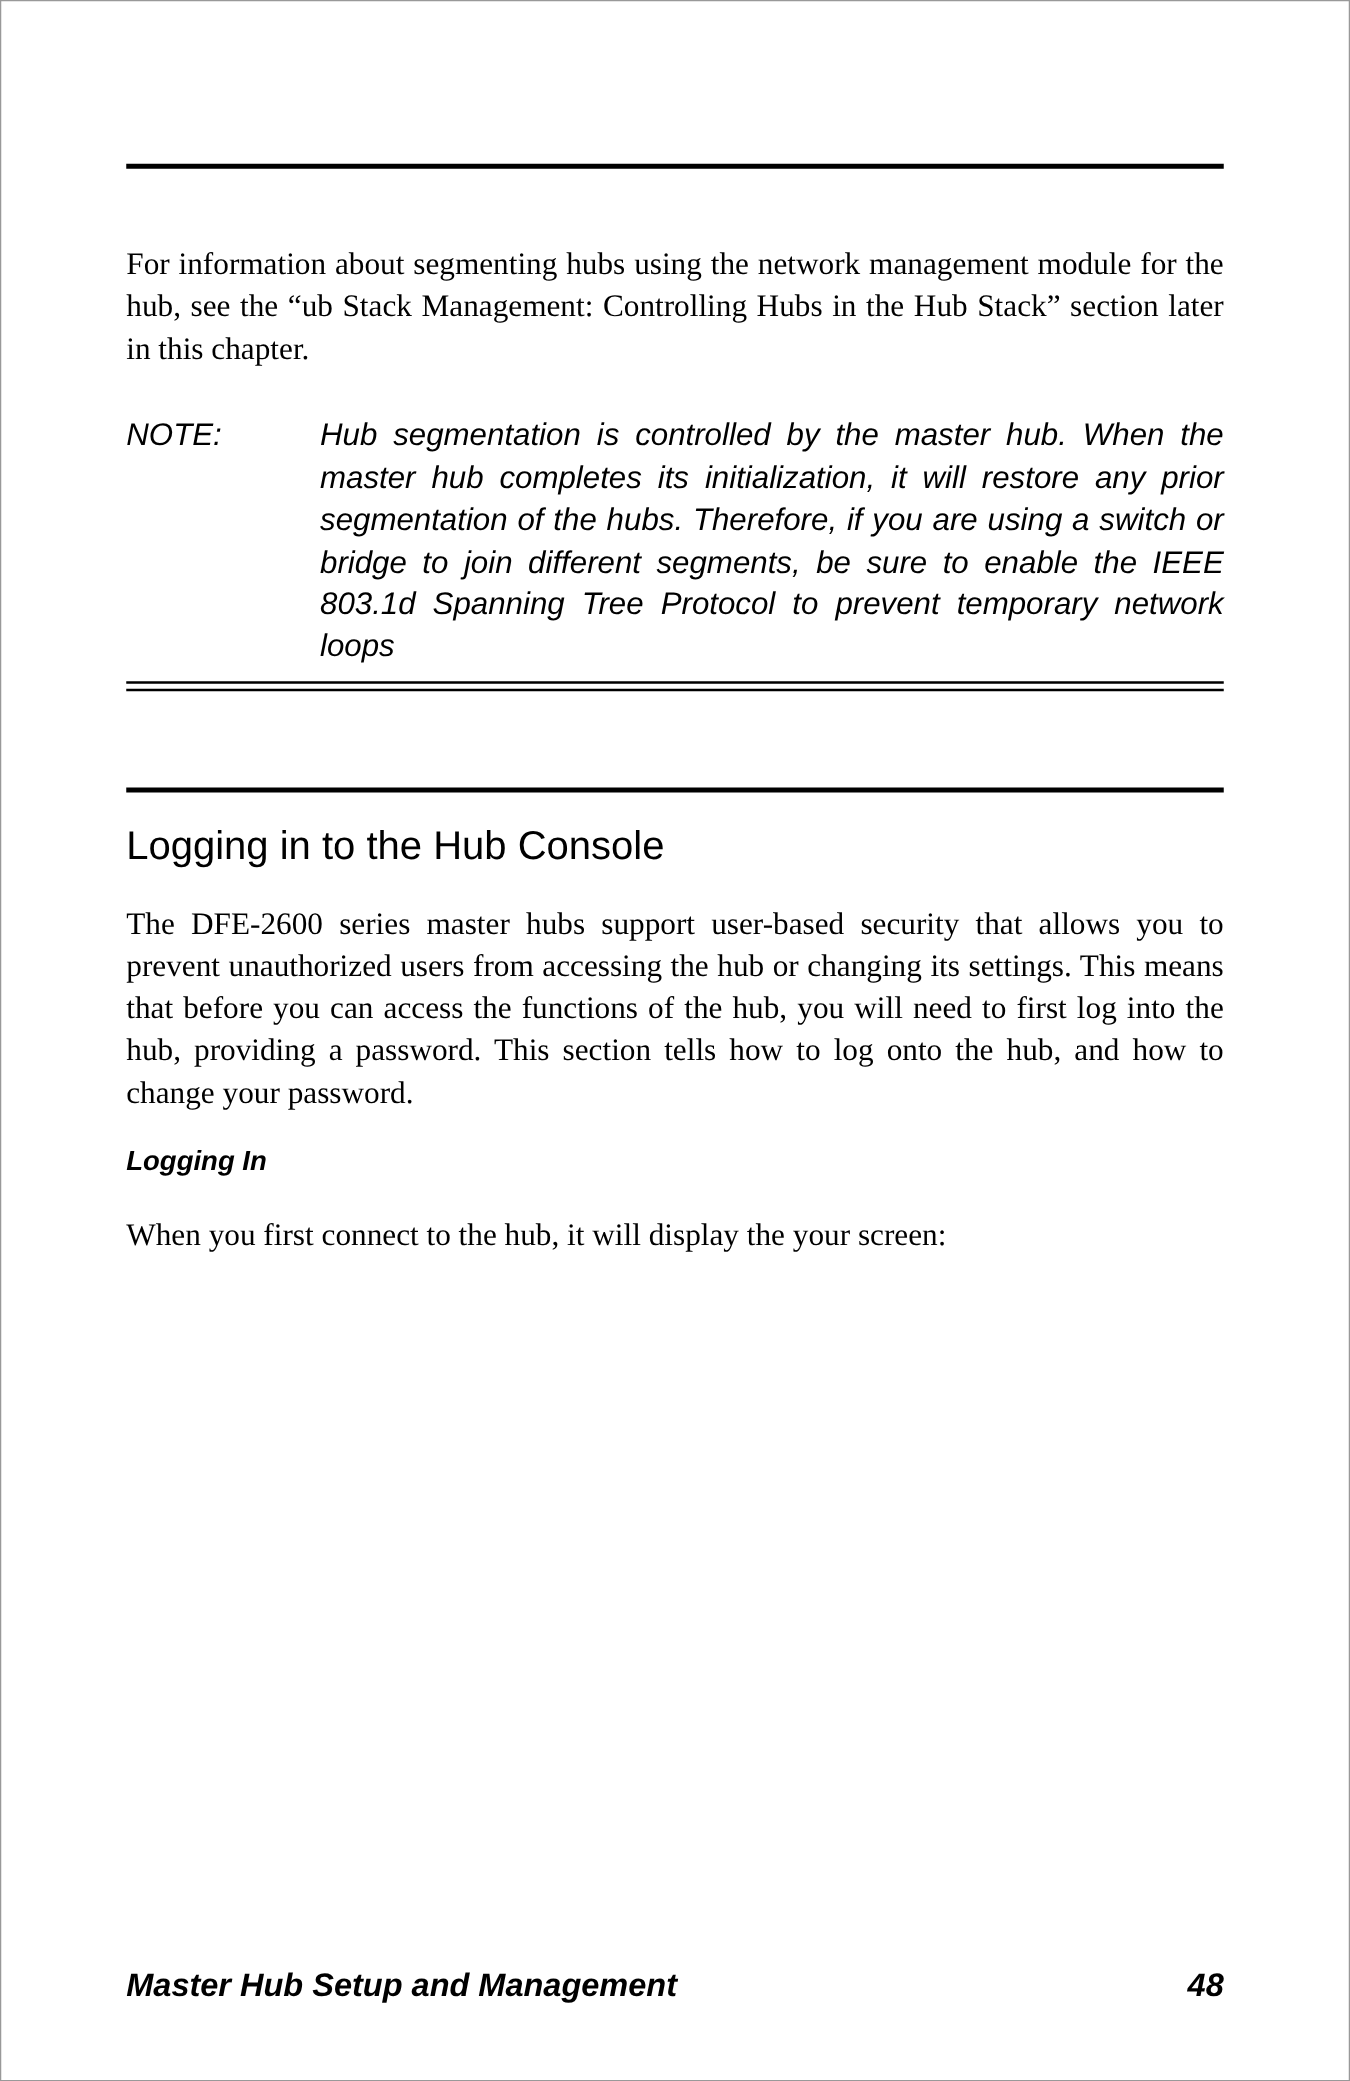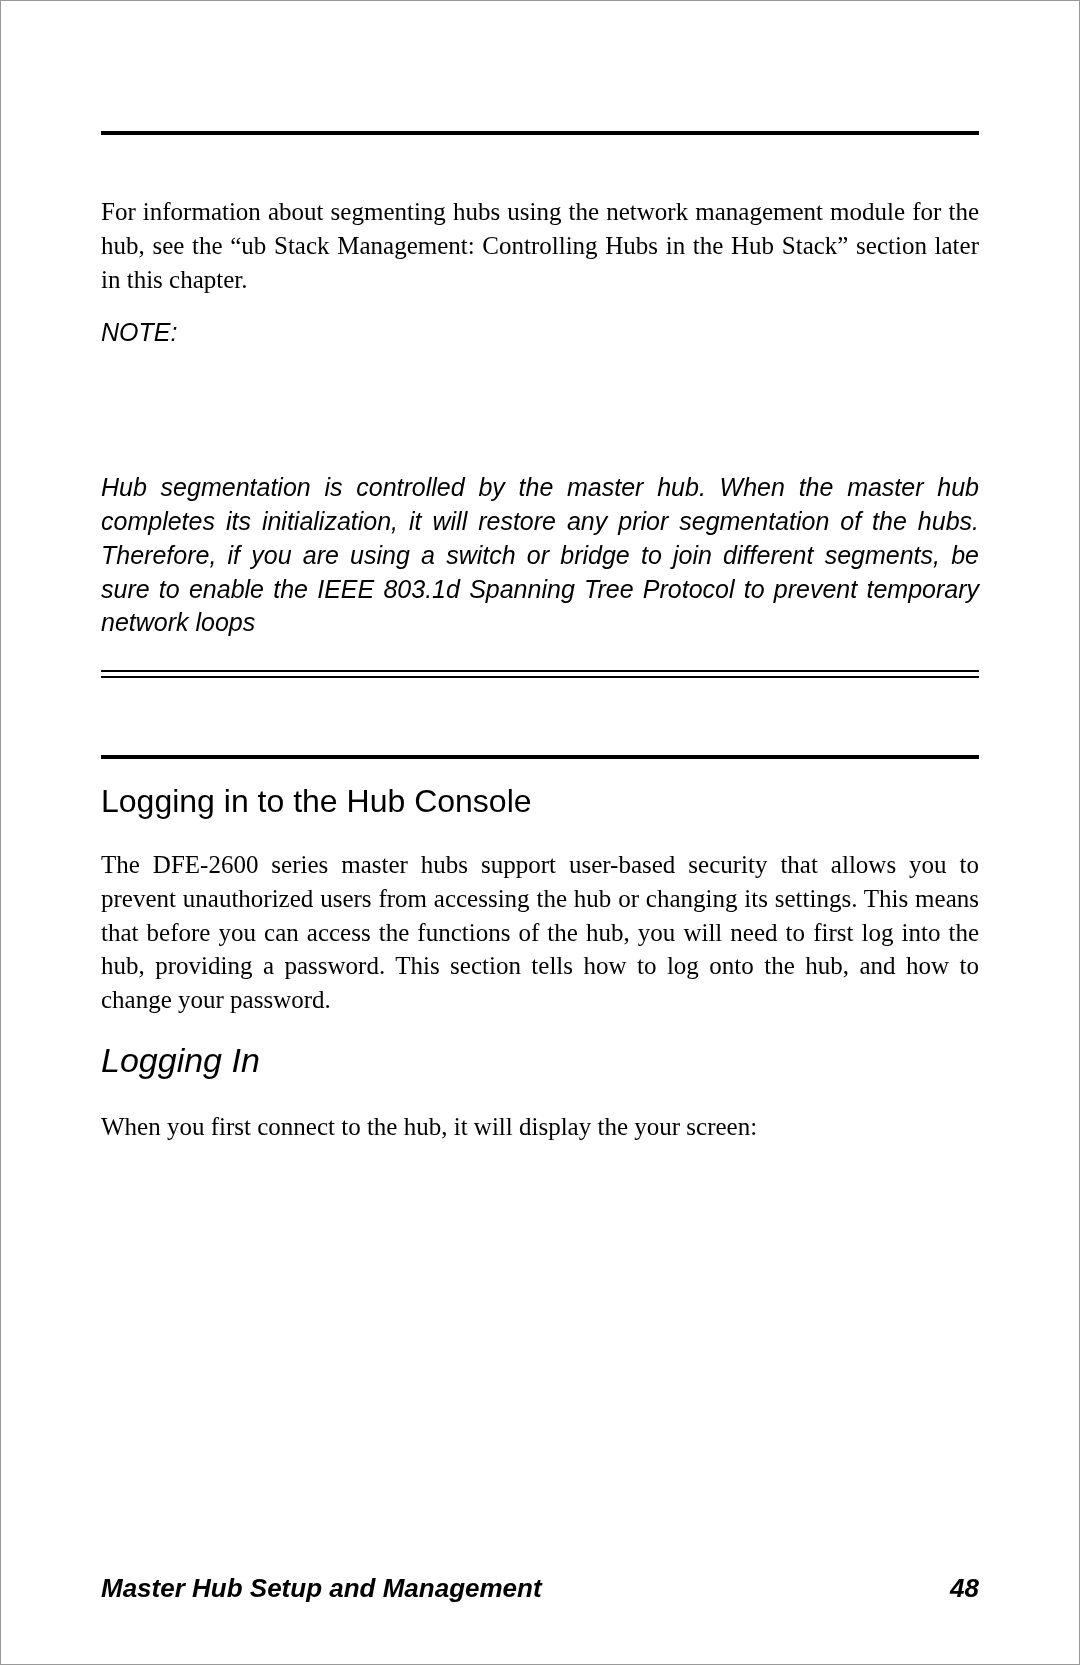--- a/index.html
+++ b/index.html
@@ -23,30 +23,28 @@
       flex-direction: column;
     }
     .top-rule {
       border-top: 4px solid #000;
       margin-bottom: 60px;
     }
     .intro-para {
       font-size: 25px;
       line-height: 1.35;
       text-align: justify;
-      margin-bottom: 20px;
+      margin-bottom: 36px;
     }
     .note-block {
       display: flex;
       font-family: Arial, Helvetica, sans-serif;
       font-style: italic;
       font-size: 25px;
       line-height: 1.35;
-      margin-bottom: 20px;
-      flex-direction: column;
     }
     .note-label {
       flex: 0 0 155px;
       font-style: italic;
     }
     .note-body {
       flex: 1;
       text-align: justify;
     }
     .double-rule {
@@ -79,23 +77,23 @@
       margin-bottom: 28px;
     }
     .body-para {
       font-size: 25px;
       line-height: 1.35;
       text-align: justify;
       margin-bottom: 24px;
     }
     h2.sub-heading {
       font-family: Arial, Helvetica, sans-serif;
-      font-weight: normal;
+      font-weight: bold;
       font-style: italic;
-      font-size: 34px;
+      font-size: 22px;
       margin-bottom: 30px;
     }
     .footer {
       margin-top: auto;
       display: flex;
       justify-content: space-between;
       align-items: center;
       font-family: Arial, Helvetica, sans-serif;
       font-weight: bold;
       font-style: italic;

